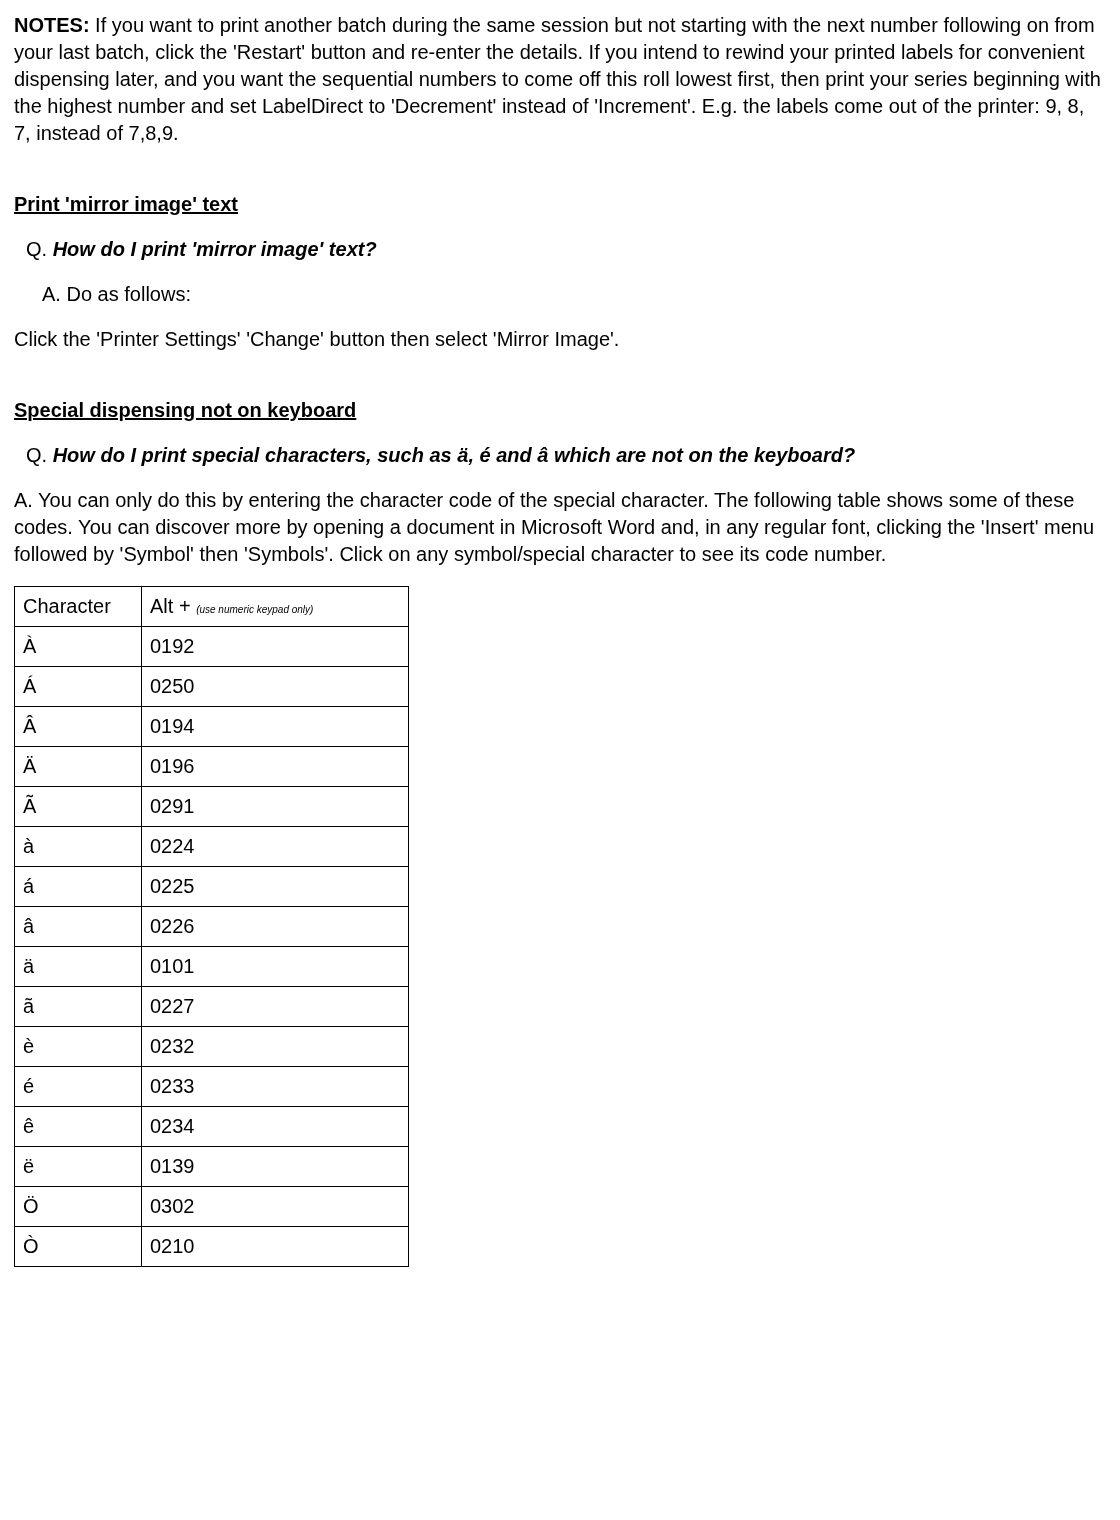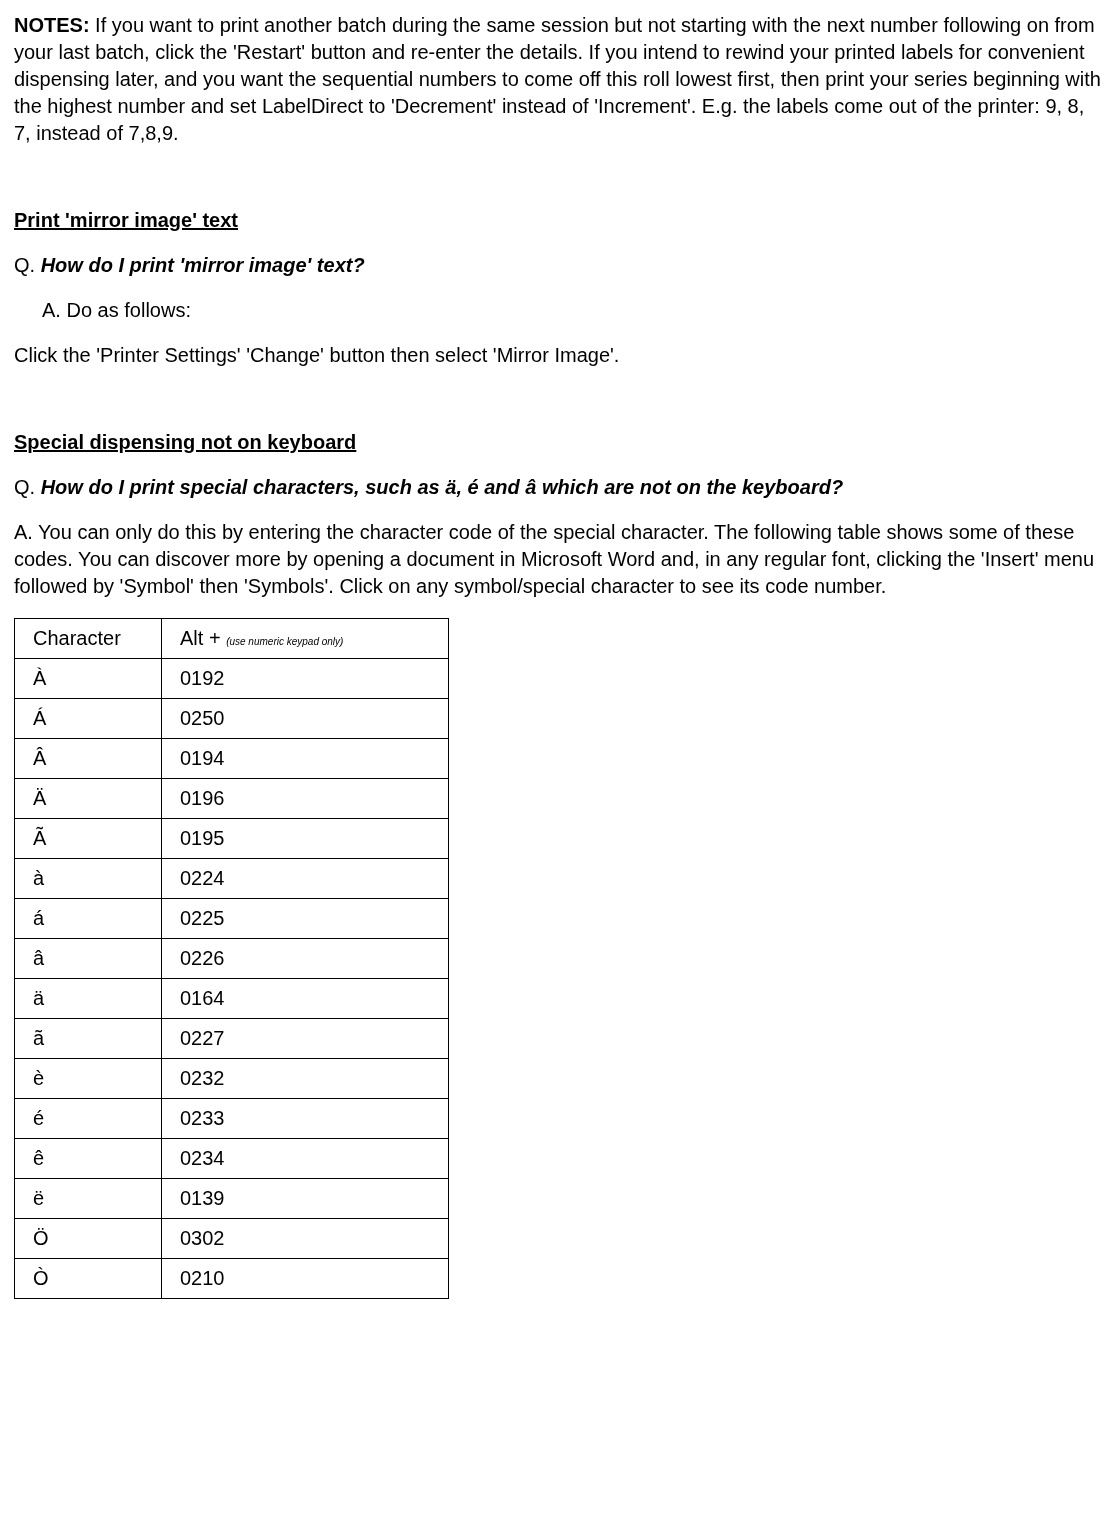--- a/index.html
+++ b/index.html
@@ -12,45 +12,46 @@
       width: 1120px;
       box-sizing: border-box;
     }
     .notes-label {
       font-weight: bold;
       margin-top: 23px;
     }
     .section-heading {
       font-weight: bold;
       text-decoration: underline;
-      margin-top: 60px;
+      margin-top: 44px;
       margin-bottom: 18px;
     }
     .q-line {
       margin-bottom: 18px;
+      margin-left: 12px;
     }
     .q-text {
       font-weight: bold;
       font-style: italic;
     }
     .a-line {
       margin-bottom: 18px;
       margin-left: 28px;
     }
     .para {
       margin-bottom: 18px;
     }
     table.char-table {
       border-collapse: collapse;
       margin-top: 10px;
     }
     table.char-table th,
     table.char-table td {
       border: 1px solid #000;
-      padding: 6px 18px;
+      padding: 6px 8px;
       text-align: left;
       vertical-align: middle;
       font-weight: normal;
     }
     table.char-table th.char-col,
     table.char-table td.char-col {
       width: 110px;
     }
     table.char-table th.code-col,
     table.char-table td.code-col {
@@ -107,37 +108,37 @@
       <tr>
         <td class="char-col">Â</td>
         <td class="code-col">0194</td>
       </tr>
       <tr>
         <td class="char-col">Ä</td>
         <td class="code-col">0196</td>
       </tr>
       <tr>
         <td class="char-col">Ã</td>
-        <td class="code-col">0195</td>
+        <td class="code-col">0291</td>
       </tr>
       <tr>
         <td class="char-col">à</td>
         <td class="code-col">0224</td>
       </tr>
       <tr>
         <td class="char-col">á</td>
         <td class="code-col">0225</td>
       </tr>
       <tr>
         <td class="char-col">â</td>
         <td class="code-col">0226</td>
       </tr>
       <tr>
         <td class="char-col">ä</td>
-        <td class="code-col">0164</td>
+        <td class="code-col">0101</td>
       </tr>
       <tr>
         <td class="char-col">ã</td>
         <td class="code-col">0227</td>
       </tr>
       <tr>
         <td class="char-col">è</td>
         <td class="code-col">0232</td>
       </tr>
       <tr>

